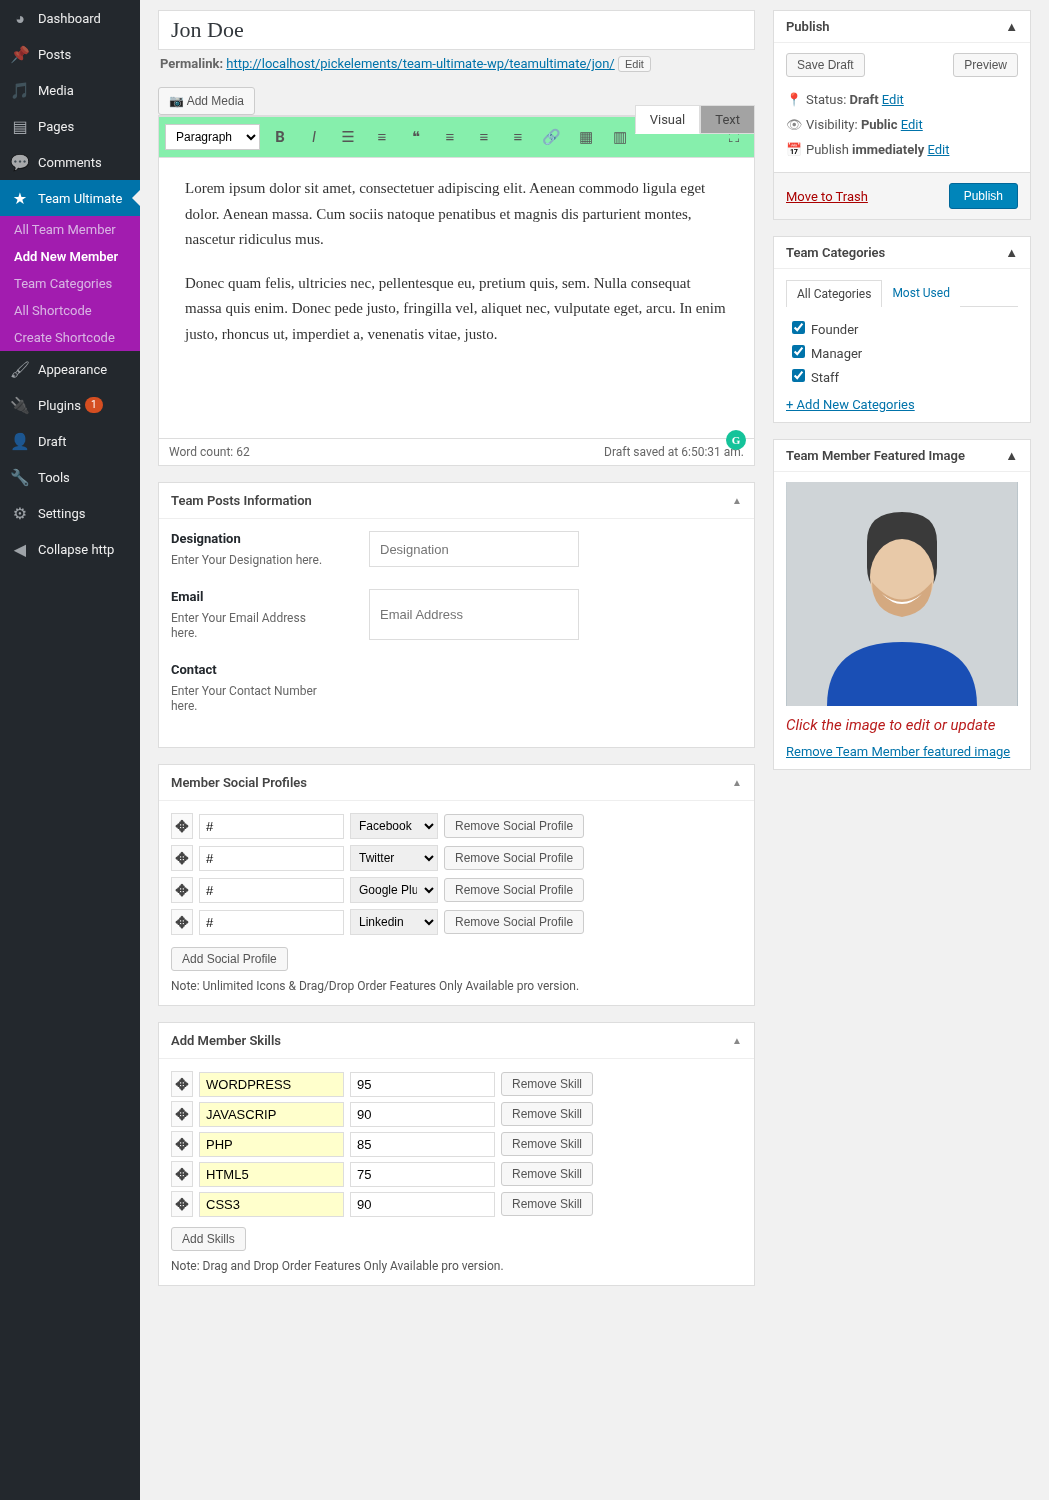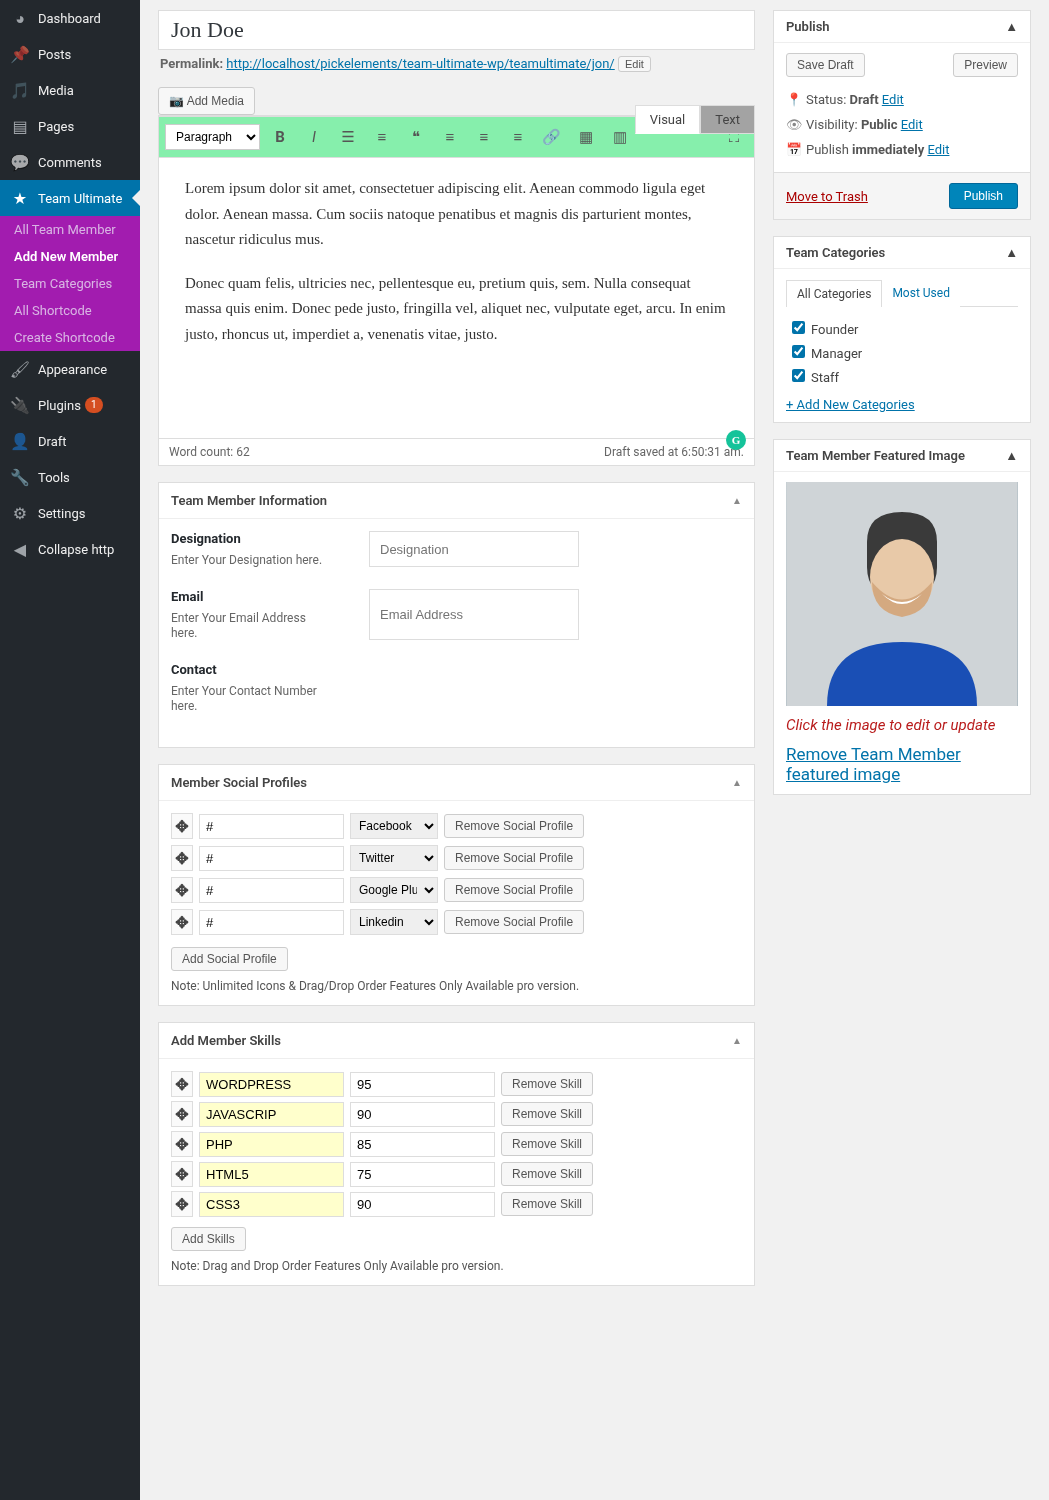--- a/index.html
+++ b/index.html
@@ -61,21 +61,21 @@
 .trash { color: #a00; text-decoration: underline; cursor: pointer; font-size: 13px; }
 .pub-top { display: flex; justify-content: space-between; padding: 10px 12px; }
 .cat-tabs { display: flex; border-bottom: 1px solid #ddd; margin-bottom: 10px; }
 .cat-tab { padding: 6px 10px; border: 1px solid #ddd; border-bottom: none; background: #fff; position: relative; top: 1px; cursor: pointer; font-size: 12px; }
 .cat-tab.last { border: none; color: #0073aa; }
 .cat-item { padding: 4px 6px; }
 .cat-item input { margin-right: 6px; accent-color: #0073aa; }
 .addcat { color: #0073aa; text-decoration: underline; cursor: pointer; display: inline-block; margin-top: 8px; }
 .feat-img { width: 100%; height: 224px; background: linear-gradient(135deg,#c8d0d4,#b0bcc3); display: flex; align-items: center; justify-content: center; overflow: hidden; cursor: pointer; }
 .feat-note { font-style: italic; color: #b91c1c; font-size: 15px; margin: 10px 0; }
-.feat-remove { color: #0073aa; text-decoration: underline; cursor: pointer; font-size: 17px; }
+.feat-remove { color: #0073aa; text-decoration: underline; cursor: pointer; font-size: 13px; }
 svg { display: block; }
 </style>
 </head>
 <body>
 
 <div class="sidebar">
   <div class="side-item">
       <span class="side-icon">◕</span>
       <span>Dashboard</span>
     </div>
@@ -177,21 +177,21 @@
         <div class="grammarly">G</div>
       </div>
       <div class="editor-foot">
         <span>Word count: 62</span>
         <span>Draft saved at 6:50:31 am.</span>
       </div>
     </div>
 
     <div class="panel">
       <div class="panel-h">
-          <span>Team Member Information</span>
+          <span>Team Posts Information</span>
           <span class="tri">▲</span>
         </div>
       <div class="panel-b">
         <div class="field-row">
           <div class="lab"><b>Designation</b><span>Enter Your Designation here.</span></div>
           <input placeholder="Designation" style="">
         </div>
         <div class="field-row">
           <div class="lab"><b>Email</b><span>Enter Your Email Address here.</span></div>
           <input placeholder="Email Address" style="">

